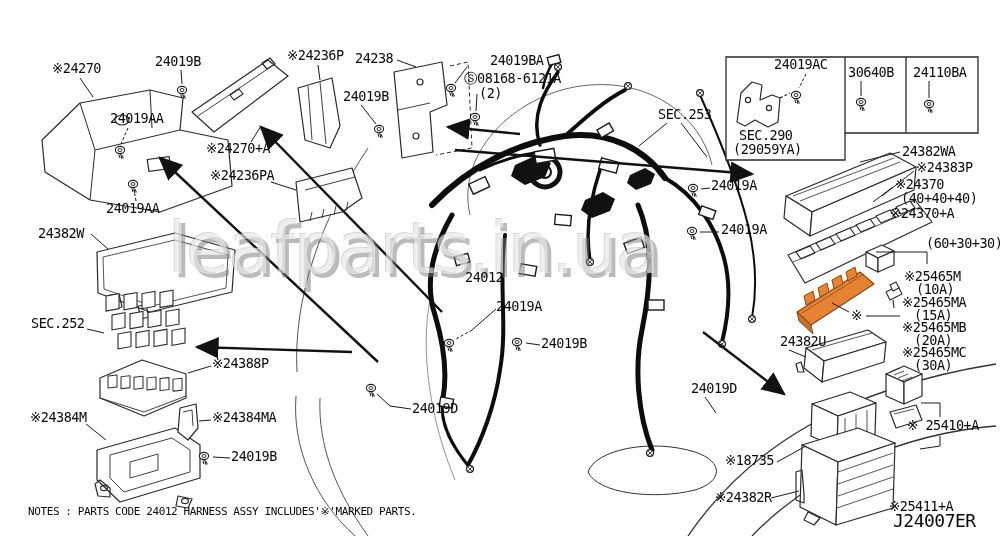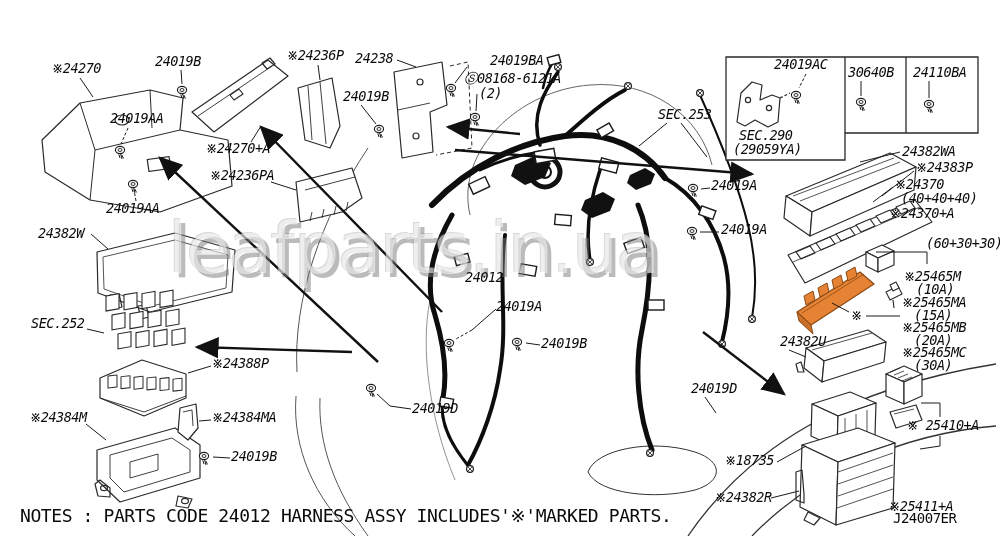--- a/index.html
+++ b/index.html
@@ -16,31 +16,31 @@
   .wm-main{
     left:168px;top:212px;font-size:72px;letter-spacing:-2px;
     color:rgba(255,255,255,0.55);
     text-shadow:4px 4px 0 rgba(120,120,120,0.50),-1px -1px 0 rgba(120,120,120,0.28);
   }
   .wm-sub{
     left:246px;top:430px;font-size:60px;letter-spacing:-1px;
     color:rgba(255,255,255,0.30);
     text-shadow:3px 3px 0 rgba(150,150,150,0.38),-1px -1px 0 rgba(150,150,150,0.22);
   }
-  .labels-layer{position:absolute;left:0;top:0;width:100%;height:100%;z-index:3;font-style:italic;}
+  .labels-layer{position:absolute;left:0;top:0;width:100%;height:100%;z-index:3;}
   .plabel{
     position:absolute;font-size:13.5px;letter-spacing:-0.5px;line-height:1;
     color:#0a0a0a;white-space:pre;
   }
   .notes{
-    position:absolute;left:20px;top:505px;z-index:3;font-size:18px;
+    position:absolute;left:28px;top:505px;z-index:3;font-size:11px;
     letter-spacing:-0.4px;color:#0a0a0a;white-space:pre;
   }
   .diagcode{
-    position:absolute;left:893px;top:510px;z-index:3;font-size:14px;
+    position:absolute;left:893px;top:510px;z-index:3;font-size:18px;
     letter-spacing:-0.5px;color:#0a0a0a;
   }
 </style>
 </head>
 <body>
 
 <div class="canvas">
 
   <svg class="art" width="1000" height="536" viewBox="0 0 1000 536">
     <defs>

